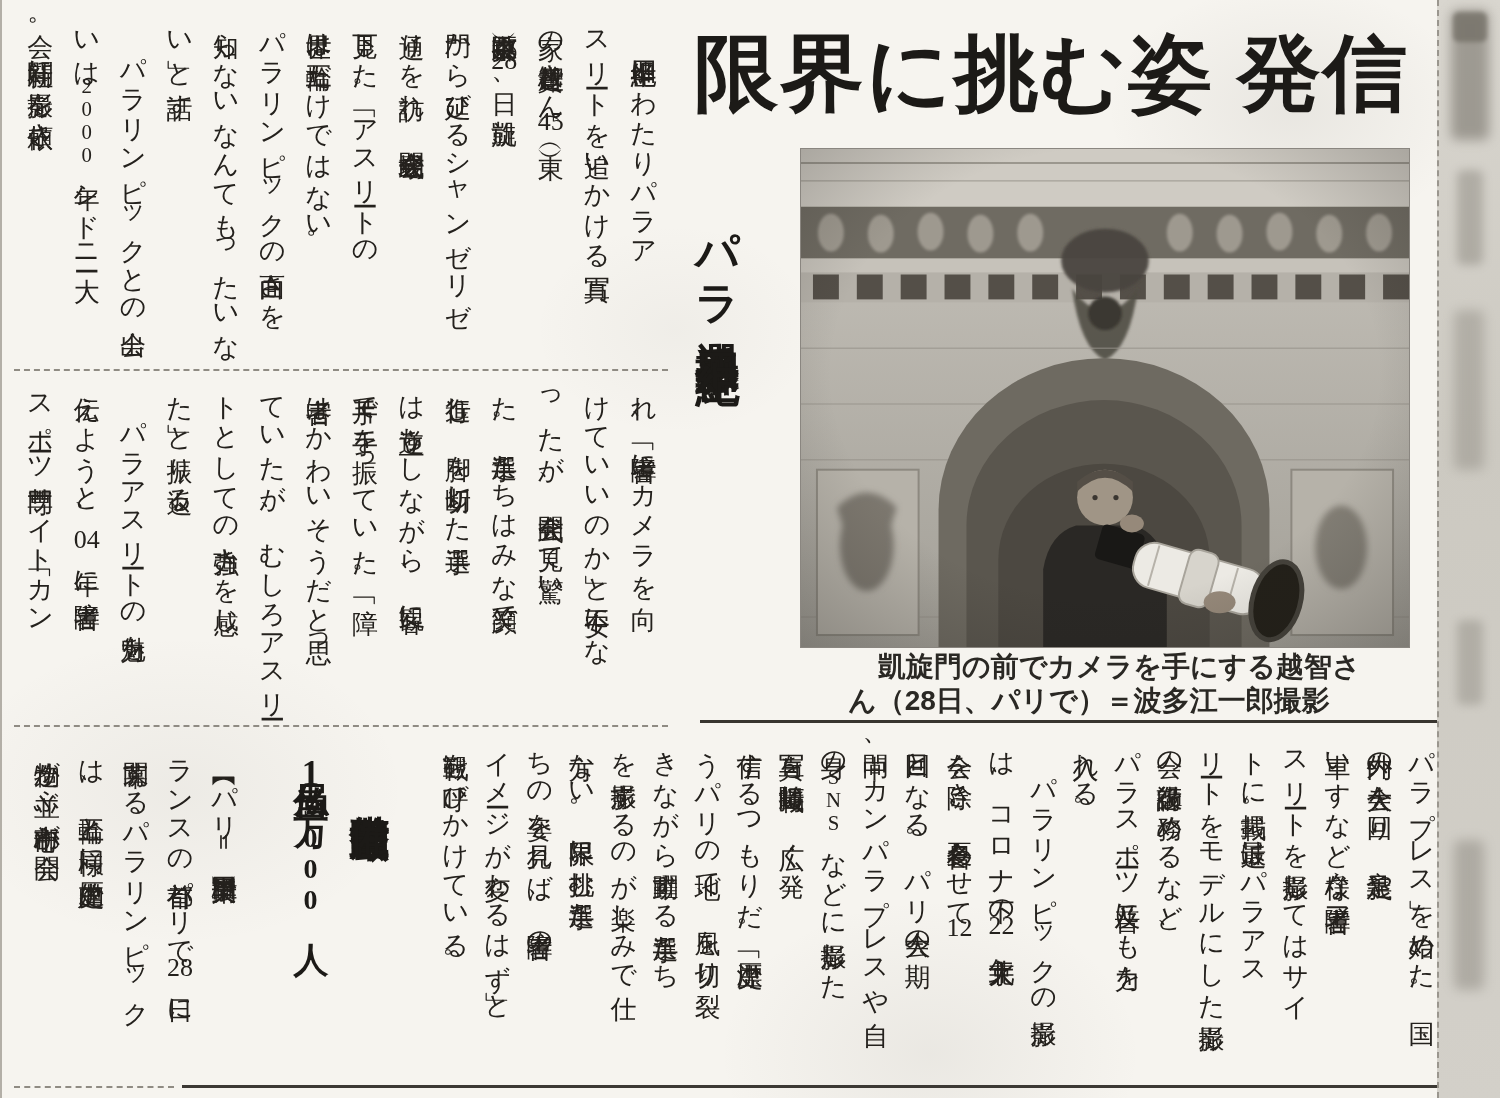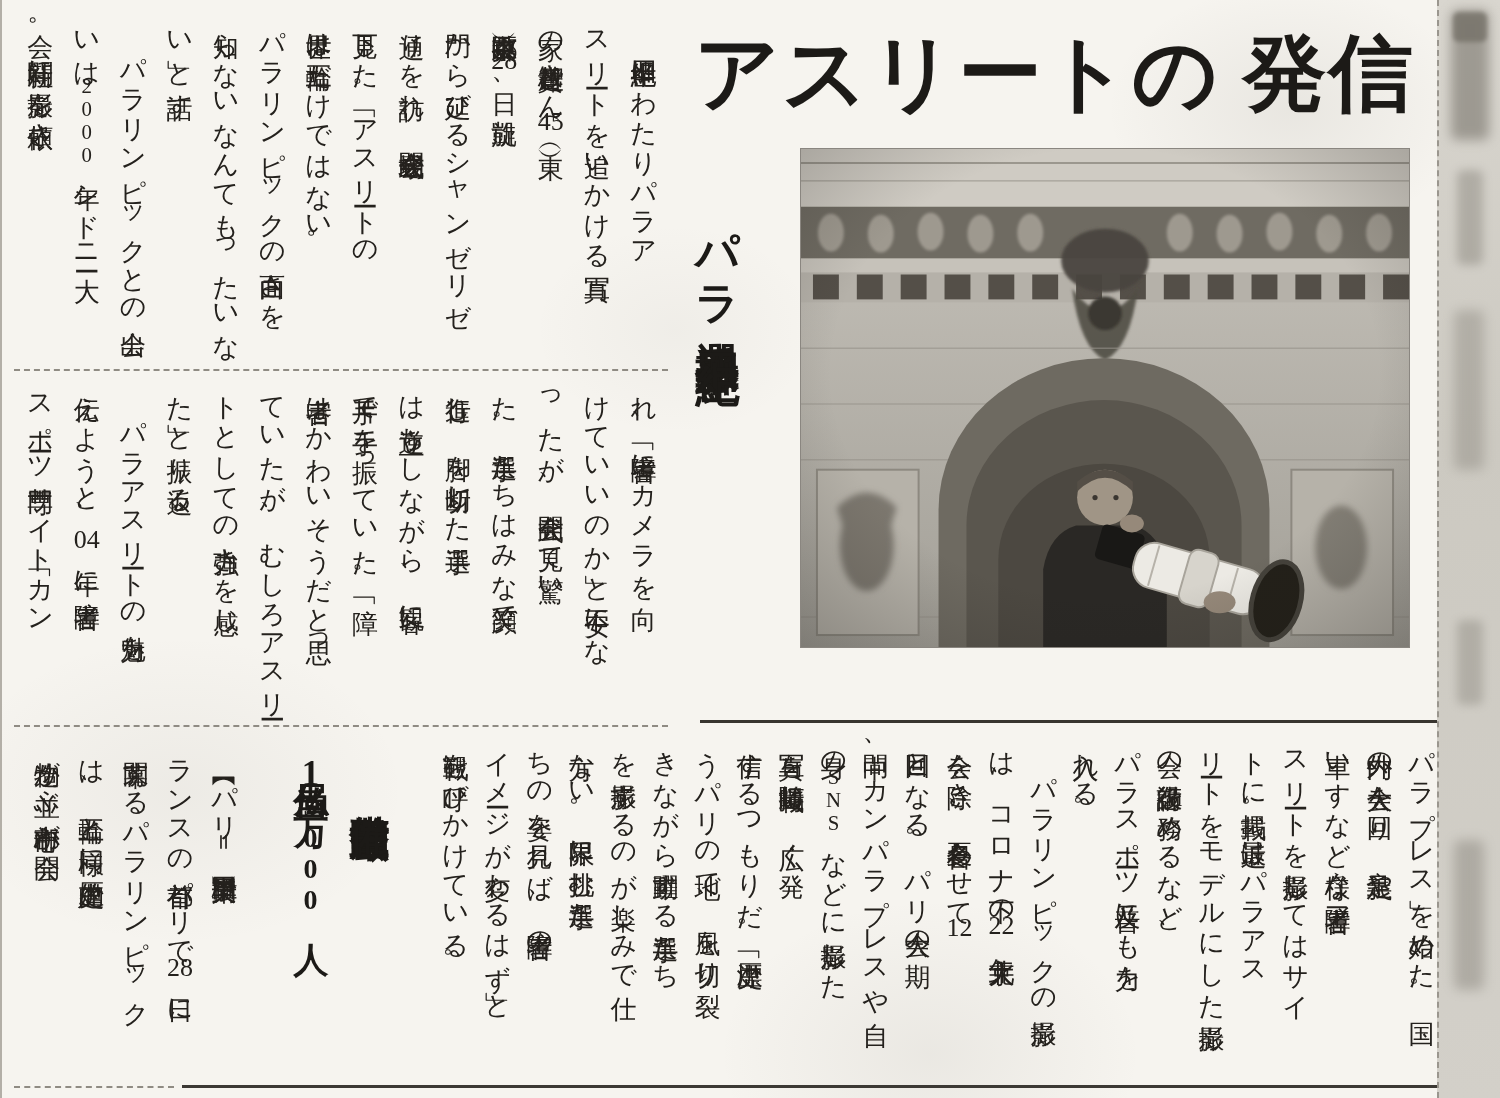--- a/index.html
+++ b/index.html
@@ -79,21 +79,21 @@
   .a2-body .vcol{line-height:44.4px;}
 </style>
 </head>
 <body>
 
 <div class="page">
 
   <div class="rule rule-top"></div>
   <div class="rule rule-left"></div>
 
-  <div class="main-headline">アスリートの 発信</div>
+  <div class="main-headline">限界に挑む姿 発信</div>
 
   <div class="sub-headline vtext">パラ選手撮影四半世紀</div>
 
   <div class="vband band1">
       <div class="vcol">　四半世紀にわたりパラア</div>
       <div class="vcol">スリートを追いかける写真</div>
       <div class="vcol">家の越智貴雄さん（<span class="tcy">45</span>）（東</div>
       <div class="vcol">京都中央区）は<span class="tcy">28</span>日、凱旋</div>
       <div class="vcol">門から延びるシャンゼリゼ</div>
       <div class="vcol">通りを訪れ、開会式会場を</div>
@@ -216,20 +216,24 @@
         <line x1="358" y1="390" x2="358" y2="432" stroke="#b6b2a9" stroke-width="2"></line>
         <line x1="440" y1="390" x2="440" y2="432" stroke="#b6b2a9" stroke-width="2"></line>
         <ellipse cx="486" cy="411" rx="24" ry="40" fill="#232019" stroke="#45423b" stroke-width="5"></ellipse>
       </g>
       <ellipse cx="332" cy="376" rx="12" ry="9" fill="#96897a"></ellipse>
       <ellipse cx="420" cy="455" rx="16" ry="11" fill="#96897a"></ellipse>
       <rect x="0" y="0" width="610" height="500" fill="url(#vig)"></rect>
     </svg>
   </div>
 
+  <div class="caption">
+    <div class="l1">凱旋門の前でカメラを手にする越智さ</div>
+    <div class="l2">ん（28日、パリで）＝波多江一郎撮影</div>
+  </div>
   <div class="rule rule-caption"></div>
 
   <div class="vband band3">
       <div class="vcol">パラプレス」を始めた。国</div>
       <div class="vcol">内外の大会を回り、義足や</div>
       <div class="vcol">車いすなど様々な障害者ア</div>
       <div class="vcol">スリートを撮影してはサイ</div>
       <div class="vcol">トに掲載。最近はパラアス</div>
       <div class="vcol">リートをモデルにした撮影</div>
       <div class="vcol">会の講師役を務めるなど、</div>

